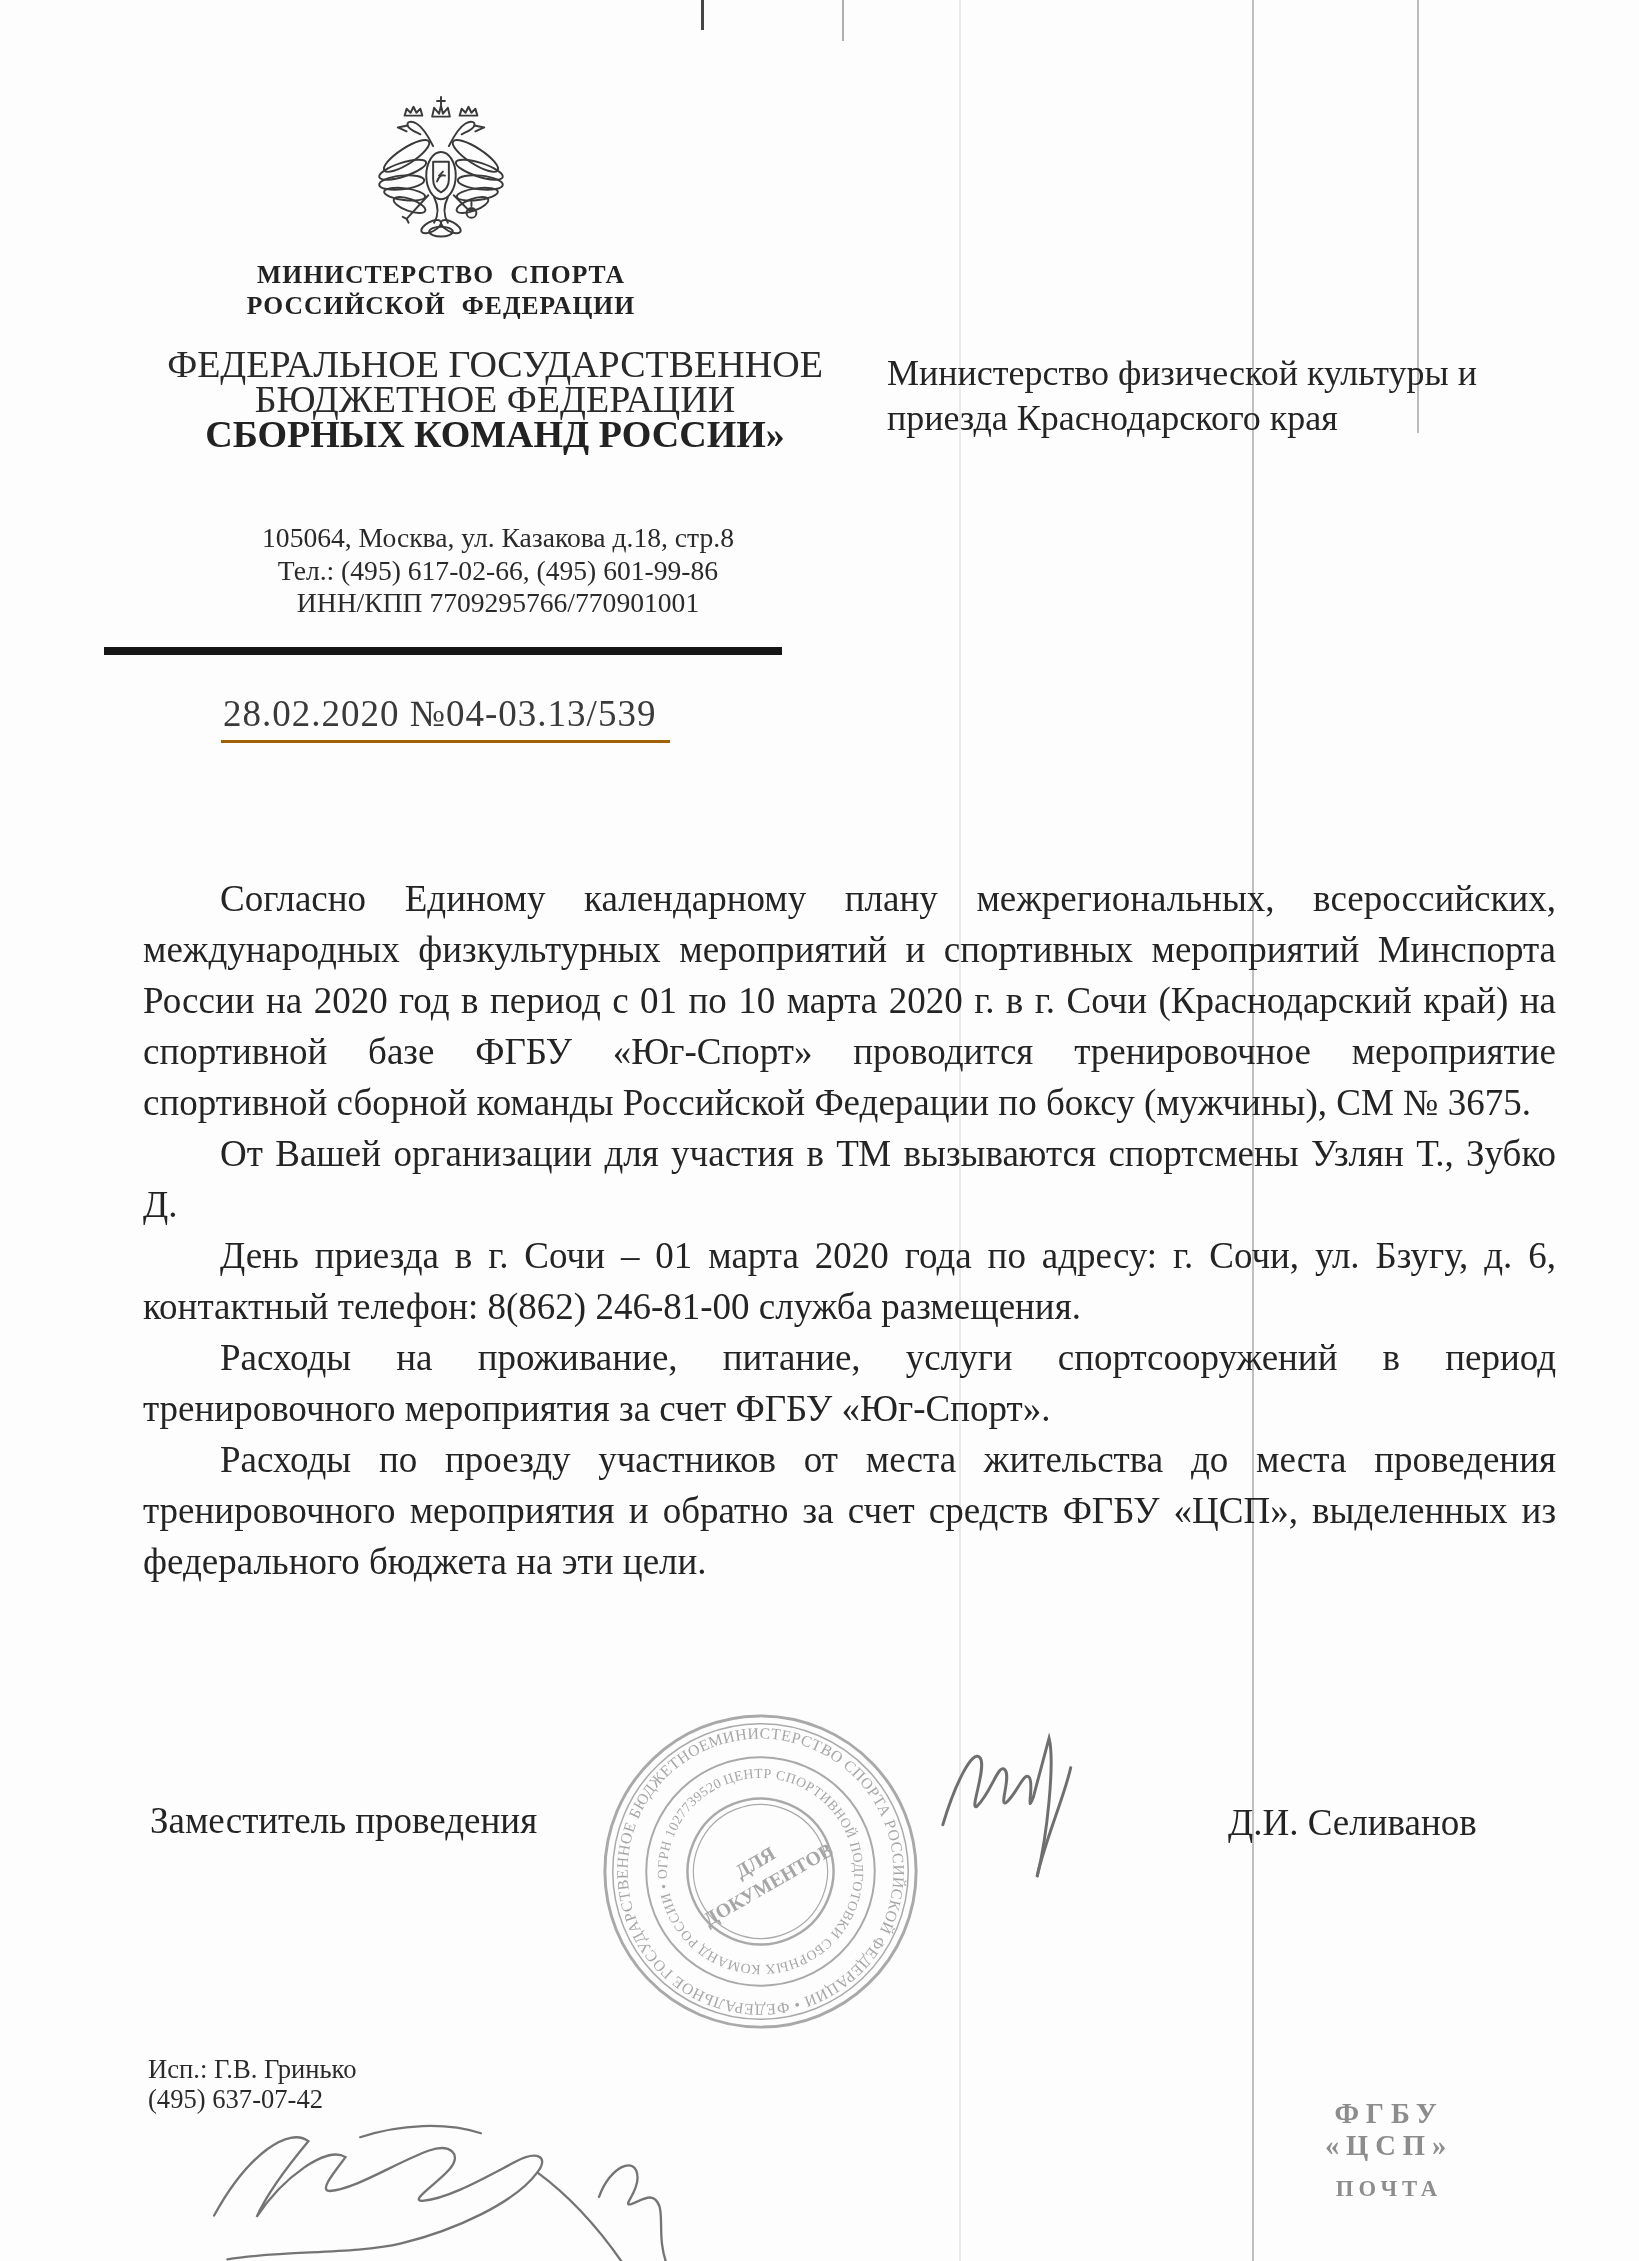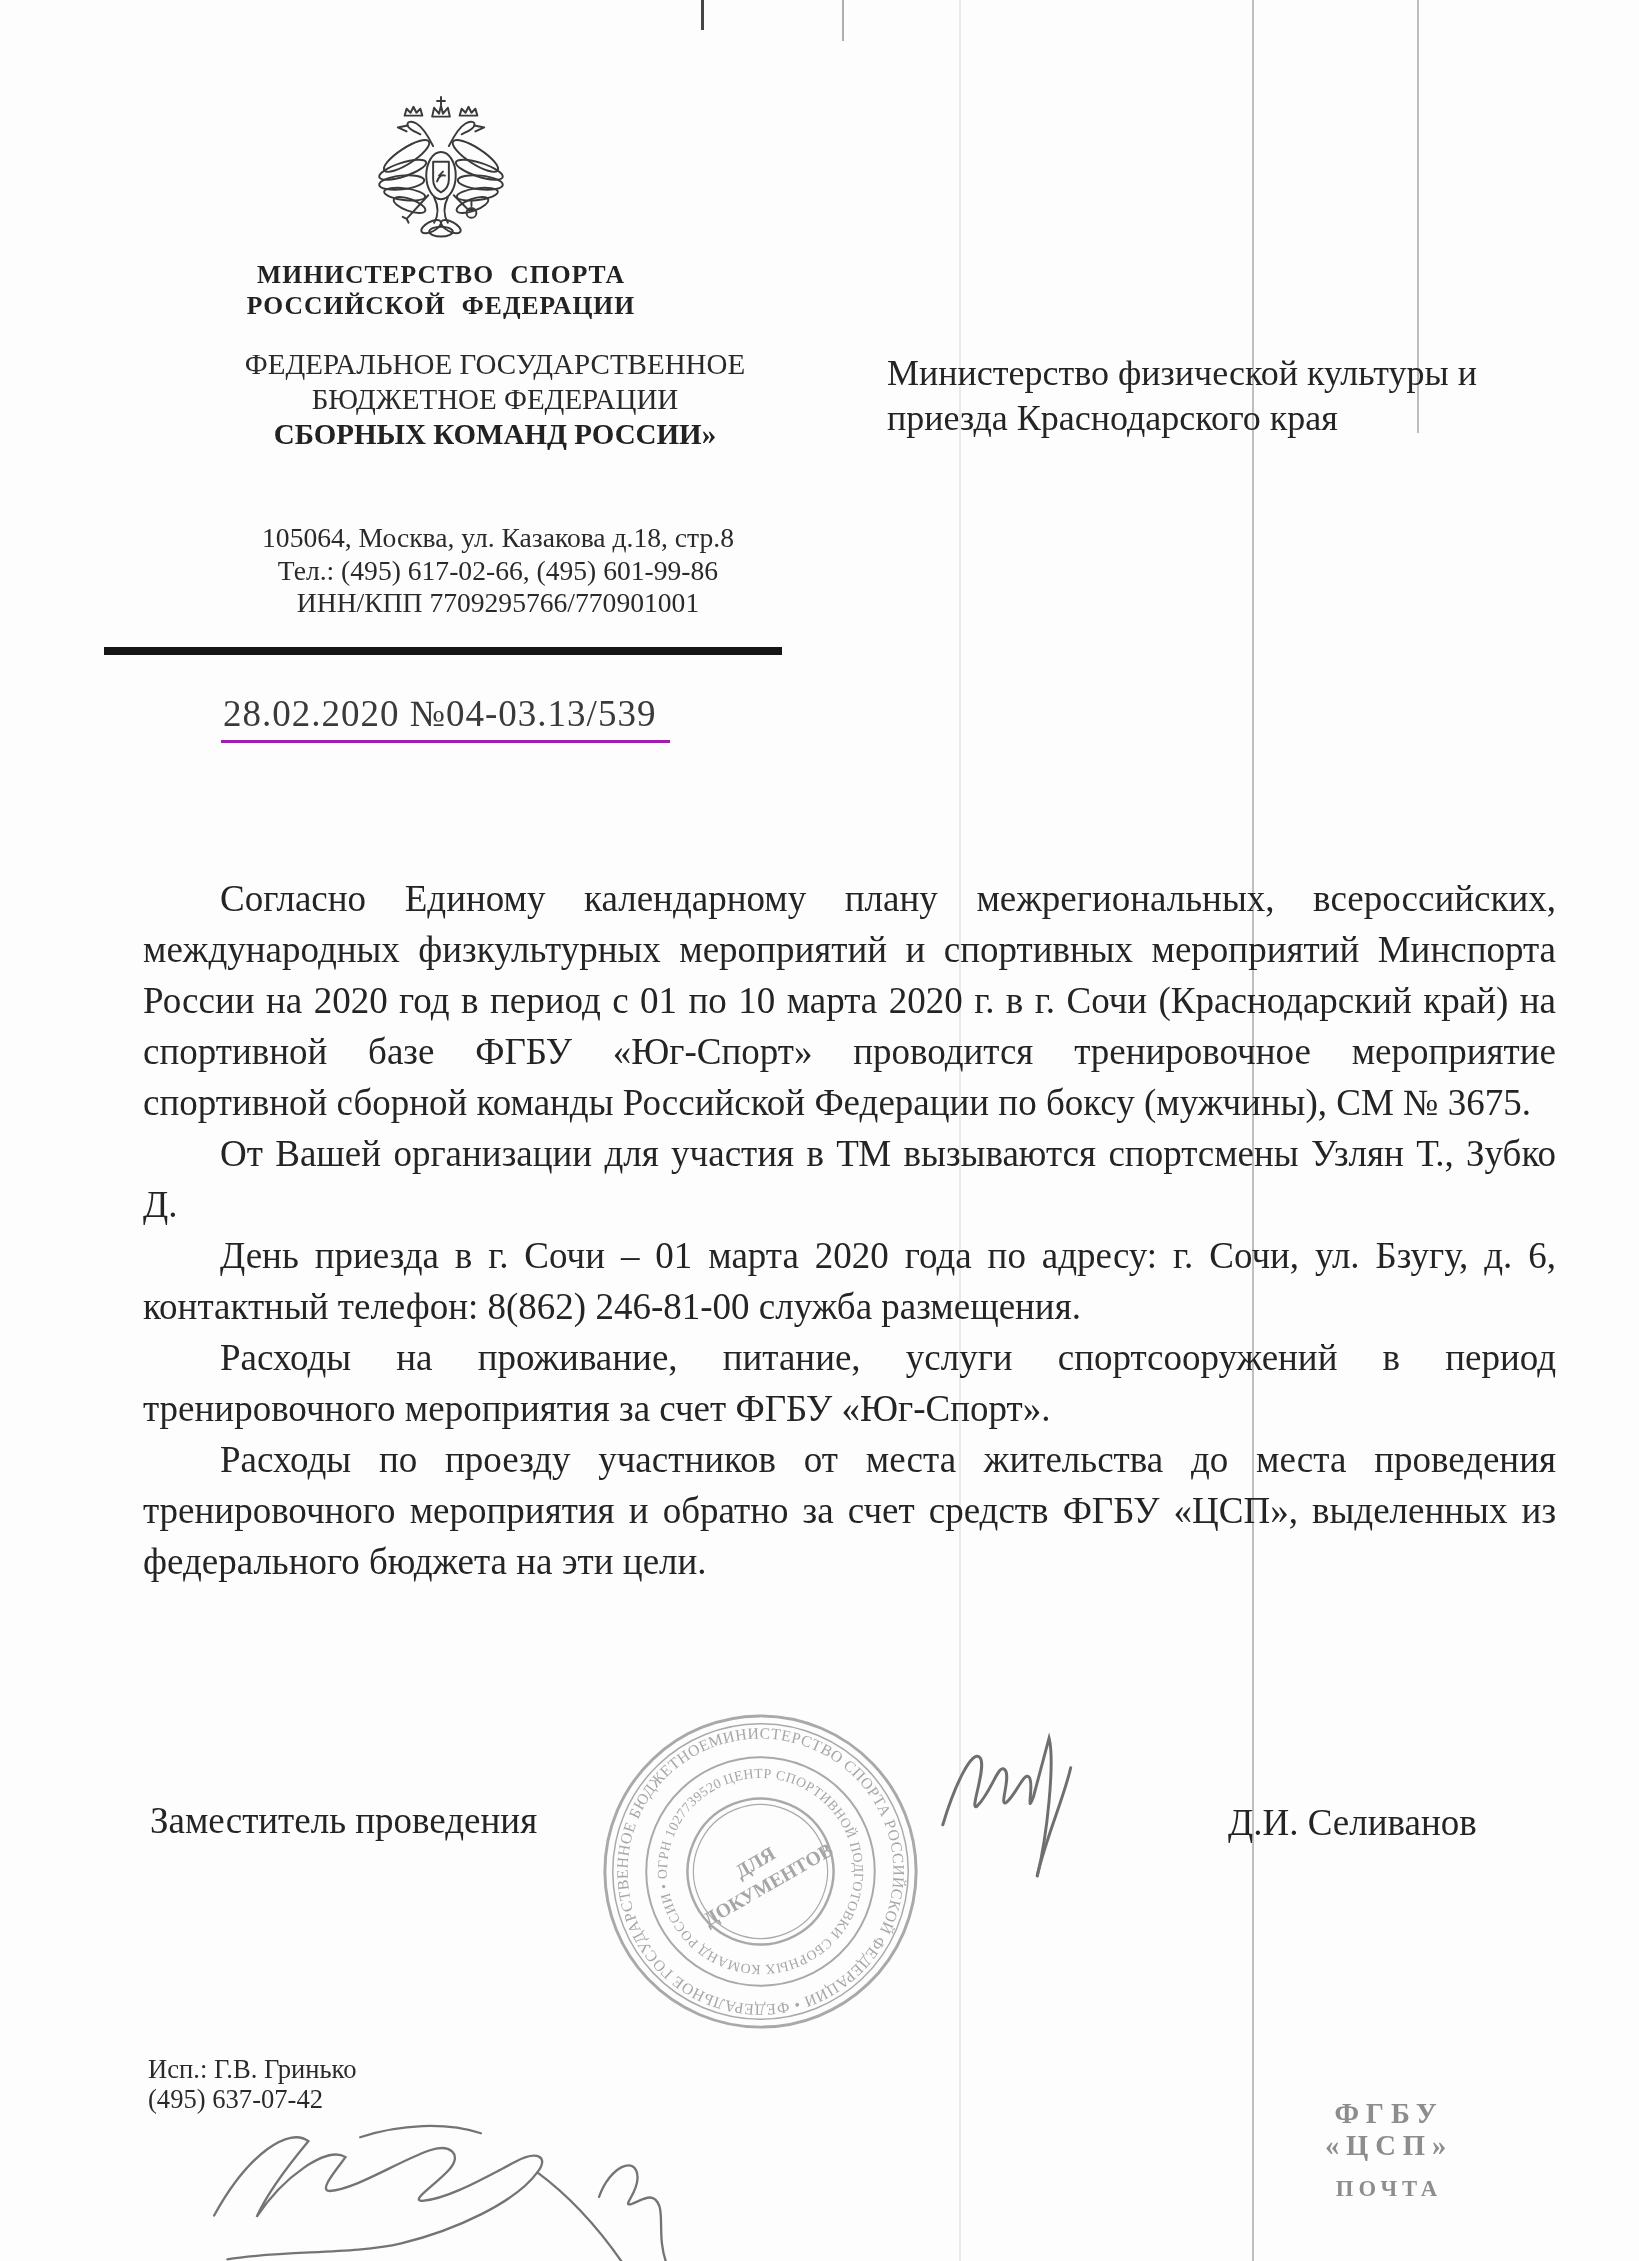--- a/index.html
+++ b/index.html
@@ -11,30 +11,30 @@
     overflow:hidden;
     font-family:"Liberation Serif", serif;
     color:#1e1e1e;
   }
   .abs{position:absolute;}
   
   .eagle{left:377px;top:95px;width:128px;height:169px;}
   .ministry{left:170px;top:260px;width:542px;text-align:center;
     font-weight:bold;font-size:25.6px;line-height:30.5px;letter-spacing:1px;word-spacing:8.9px;color:#222;}
   .orgblock{left:148px;top:347px;width:694px;text-align:center;
-    font-size:29px;line-height:35px;color:#2a2a2a;}
+    font-size:38px;line-height:35px;color:#2a2a2a;}
   .orgblock .b{font-weight:bold;color:#222;}
   .addrblock{left:153px;top:522px;width:690px;text-align:center;
     font-size:27.6px;line-height:32.5px;color:#2a2a2a;}
   .recipient{left:887px;top:351px;width:670px;text-align:left;
     font-size:36px;line-height:45px;color:#242424;}
   .rule{left:104px;top:647px;width:678px;height:7.9px;background:#161616;}
   
   .dateref{left:221px;top:692px;font-size:37px;letter-spacing:1px;color:#3a3a3a;
-    border-bottom:3px solid #a21caf;padding:0 13.8px 4.9px 2px;}
+    border-bottom:3px solid #a16207;padding:0 13.8px 4.9px 2px;}
   
   .bodytext{left:143px;top:873px;width:1413px;font-size:37px;line-height:51px;
     text-align:justify;color:#242424;}
   .bodytext p{margin:0;text-indent:77px;}
   
   .sigtitle{left:150px;top:1799px;font-size:37px;color:#242424;}
   .signame{left:1228px;top:1801px;font-size:37px;color:#242424;}
   .stamp{left:598px;top:1709px;width:325px;height:325px;opacity:0.85;}
   .sig-selivanov{left:931px;top:1726px;width:182px;height:163px;}
   

